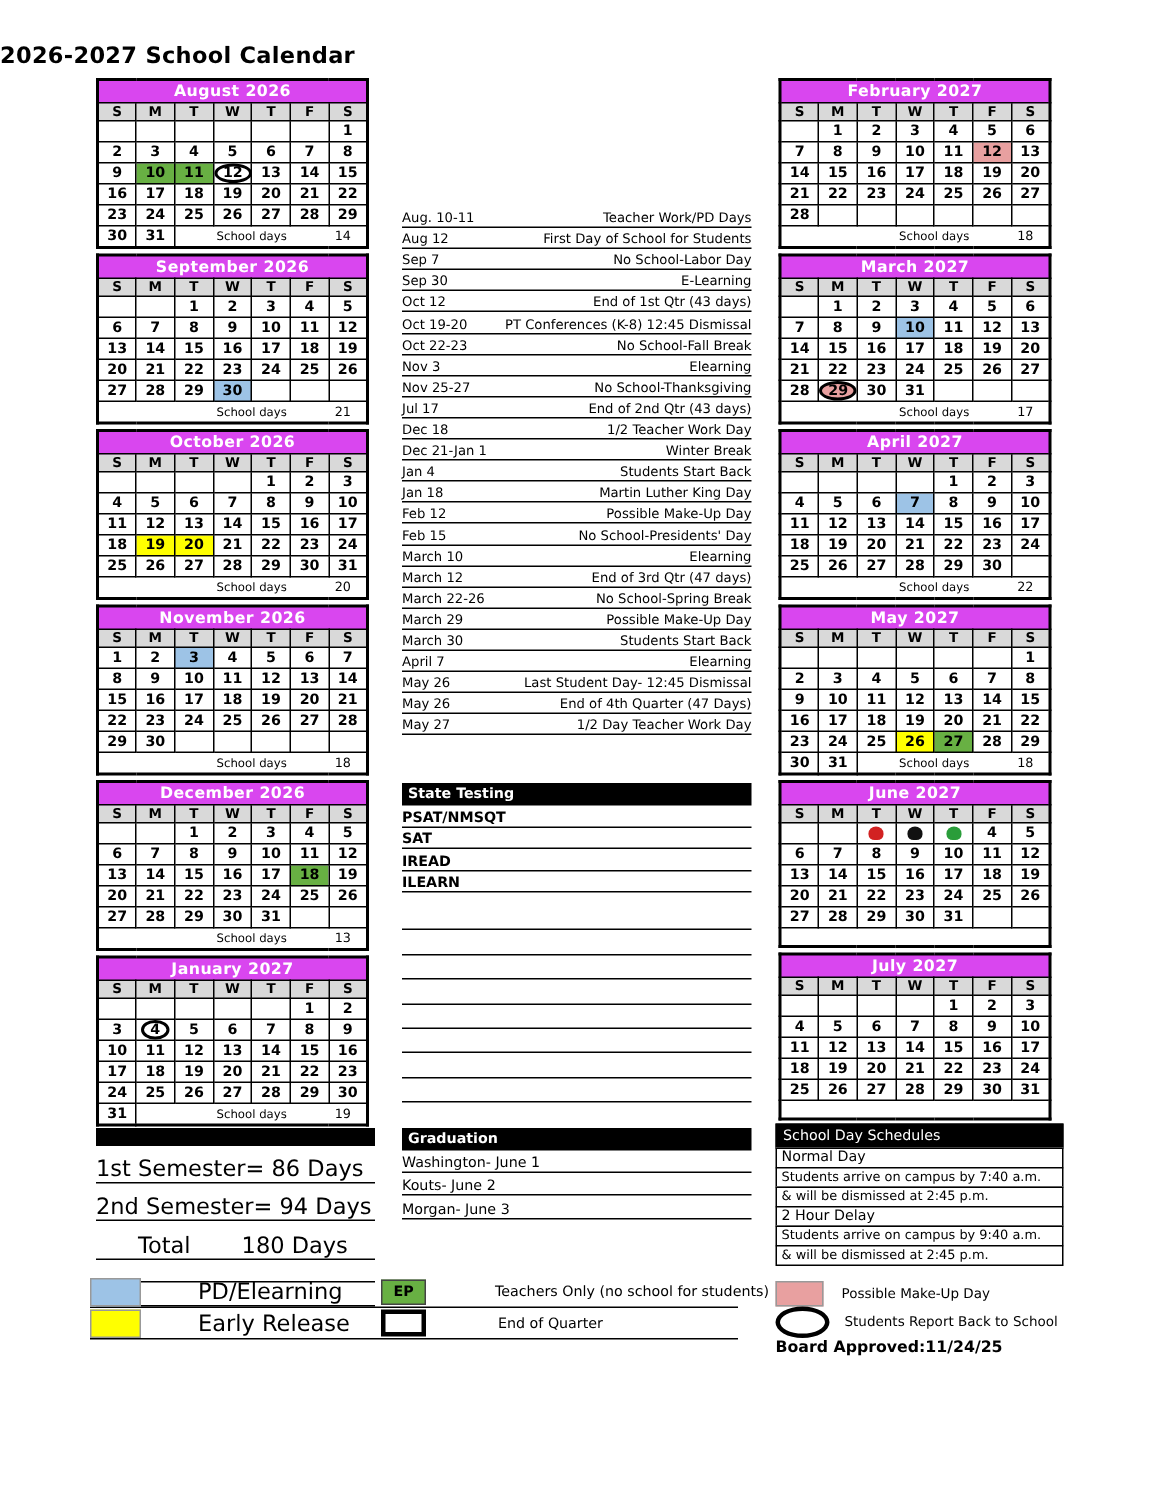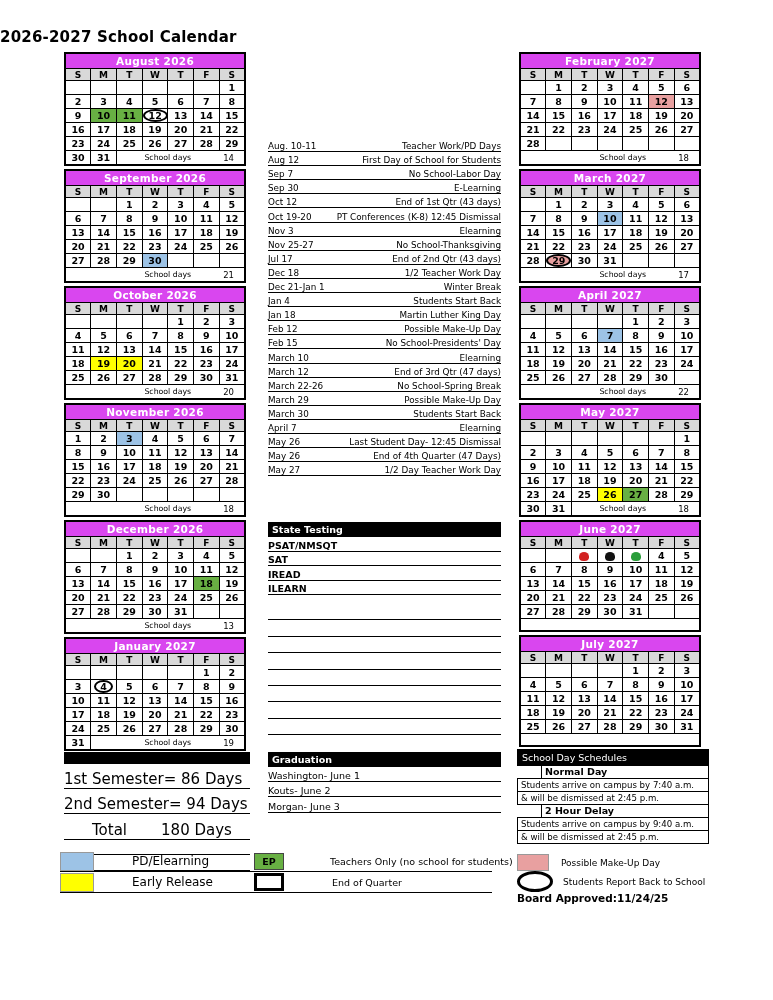--- a/index.html
+++ b/index.html
@@ -52,26 +52,26 @@
   .sem-row{height:13.2px;border-bottom:1.4px solid #000;font-size:15px;
            display:flex;align-items:flex-end;padding-top:11px;}
   .sem-total{gap:34px;padding-left:28px;}
   .sem-blank{height:14.5px;border-bottom:1.4px solid #000;}
 
   #schedules{position:absolute;left:517px;top:749px;width:192px;}
   .sched-header{background:#000;color:#fff;font-weight:normal;font-size:9.5px;
                 padding:2px 4px;border:1.5px solid #000;}
   .sched-row{border:1.5px solid #000;margin-top:-1.5px;font-size:8.6px;
              padding:1px 3px;height:10.5px;line-height:10.5px;background:#fff;}
-  .sched-row.bold{font-weight:bold;font-size:9.5px;margin-left:24px;}
+  .sched-row.bold{font-weight:normal;font-size:9.5px;}
 
   #legend-left{position:absolute;left:60px;top:851px;width:432px;}
   .ll-row{display:flex;align-items:center;height:20px;border-bottom:1.5px solid #000;}
   .swatch{width:32px;height:17px;border:1px solid #999;margin-right:38px;flex:none;}
-  .ll-label{width:122px;font-size:12px;flex:none;}
+  .ll-label{width:122px;font-size:15px;flex:none;}
   .ep-box{width:28px;height:15px;border:1px solid #444;display:flex;align-items:center;
           justify-content:center;font-weight:bold;font-size:9.5px;margin-right:6px;flex:none;}
   .eoq-box{width:24px;height:12px;border:3px solid #000;background:#fff;margin-right:8px;flex:none;}
   .ll-right-label{font-size:9.5px;white-space:nowrap;margin-left:40px;}
 
   #legend-right{position:absolute;left:517px;top:853px;width:250px;}
   .lr-row{display:flex;align-items:center;height:19px;}
   .pink-swatch{width:30px;height:15px;border:1px solid #999;margin-right:12px;flex:none;}
   .oval{width:30px;height:15px;border:3.5px solid #000;border-radius:50%;margin-right:10px;flex:none;}
   .lr-label{font-size:9px;white-space:nowrap;}
@@ -928,20 +928,24 @@
         <span class="event-date">Sep 30</span>
         <span class="event-desc">E-Learning</span>
       </div>
       <div class="event-row">
         <span class="event-date">Oct 12</span>
         <span class="event-desc">End of 1st Qtr (43 days)</span>
       </div>
       <div class="event-row">
         <span class="event-date">Oct 19-20</span>
         <span class="event-desc">PT Conferences (K-8) 12:45 Dismissal</span>
+      </div>
+      <div class="event-row">
+        <span class="event-date">Oct 22-23</span>
+        <span class="event-desc">No School-Fall Break</span>
       </div>
       <div class="event-row">
         <span class="event-date">Nov 3</span>
         <span class="event-desc">Elearning</span>
       </div>
       <div class="event-row">
         <span class="event-date">Nov 25-27</span>
         <span class="event-desc">No School-Thanksgiving</span>
       </div>
       <div class="event-row">

